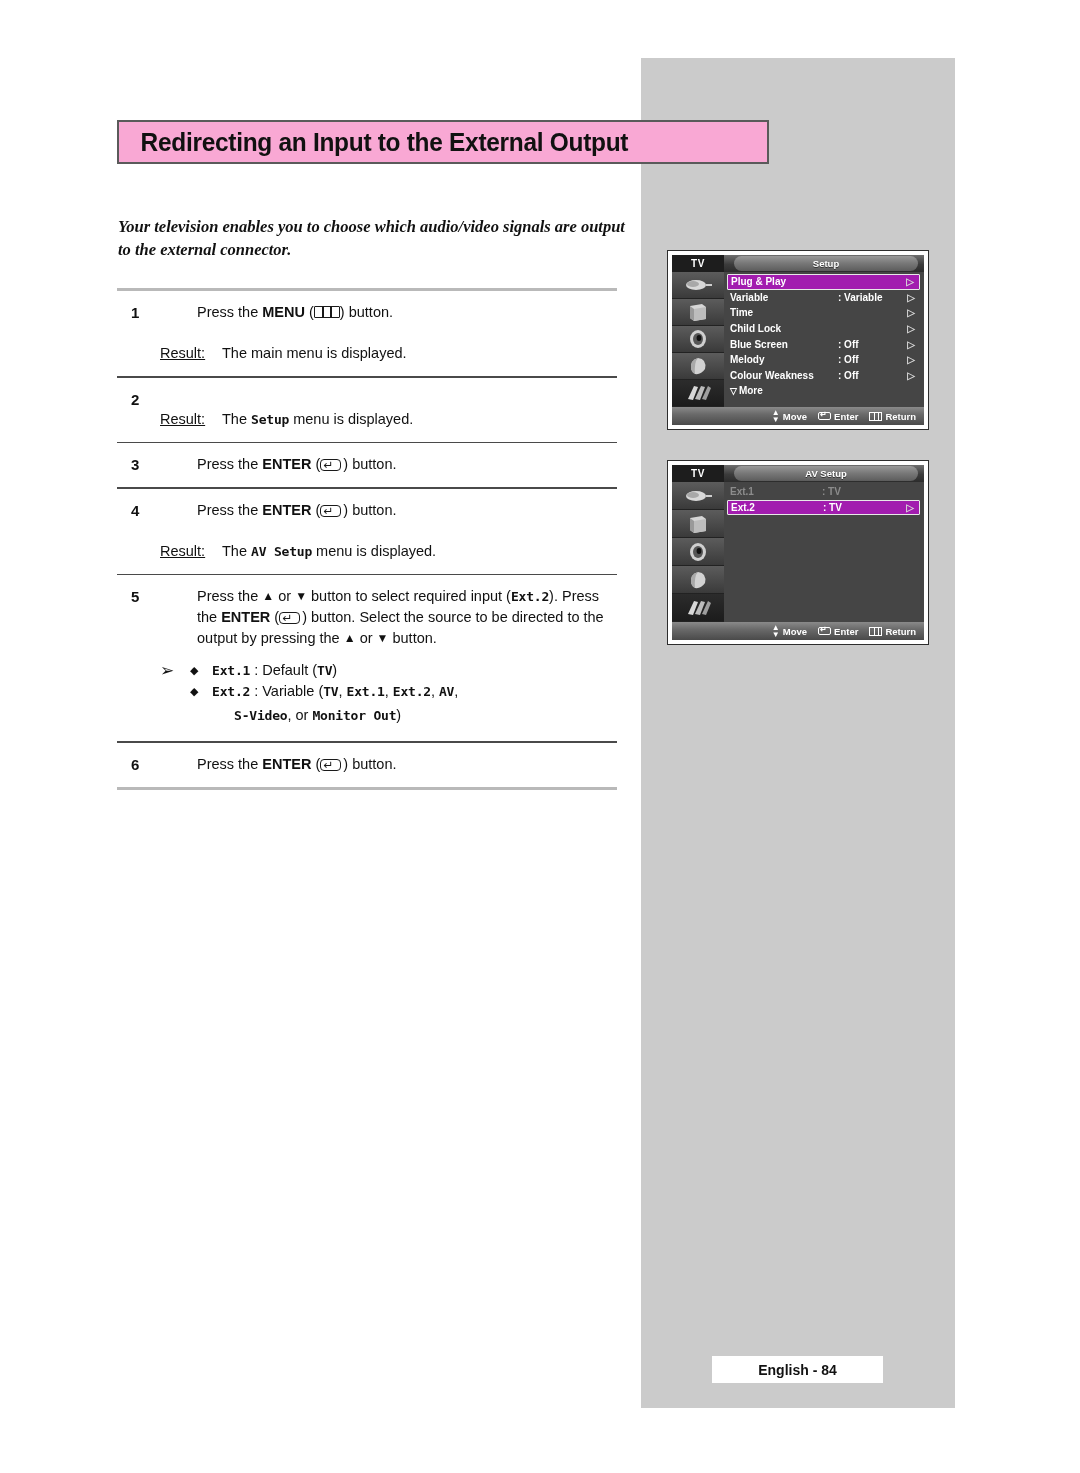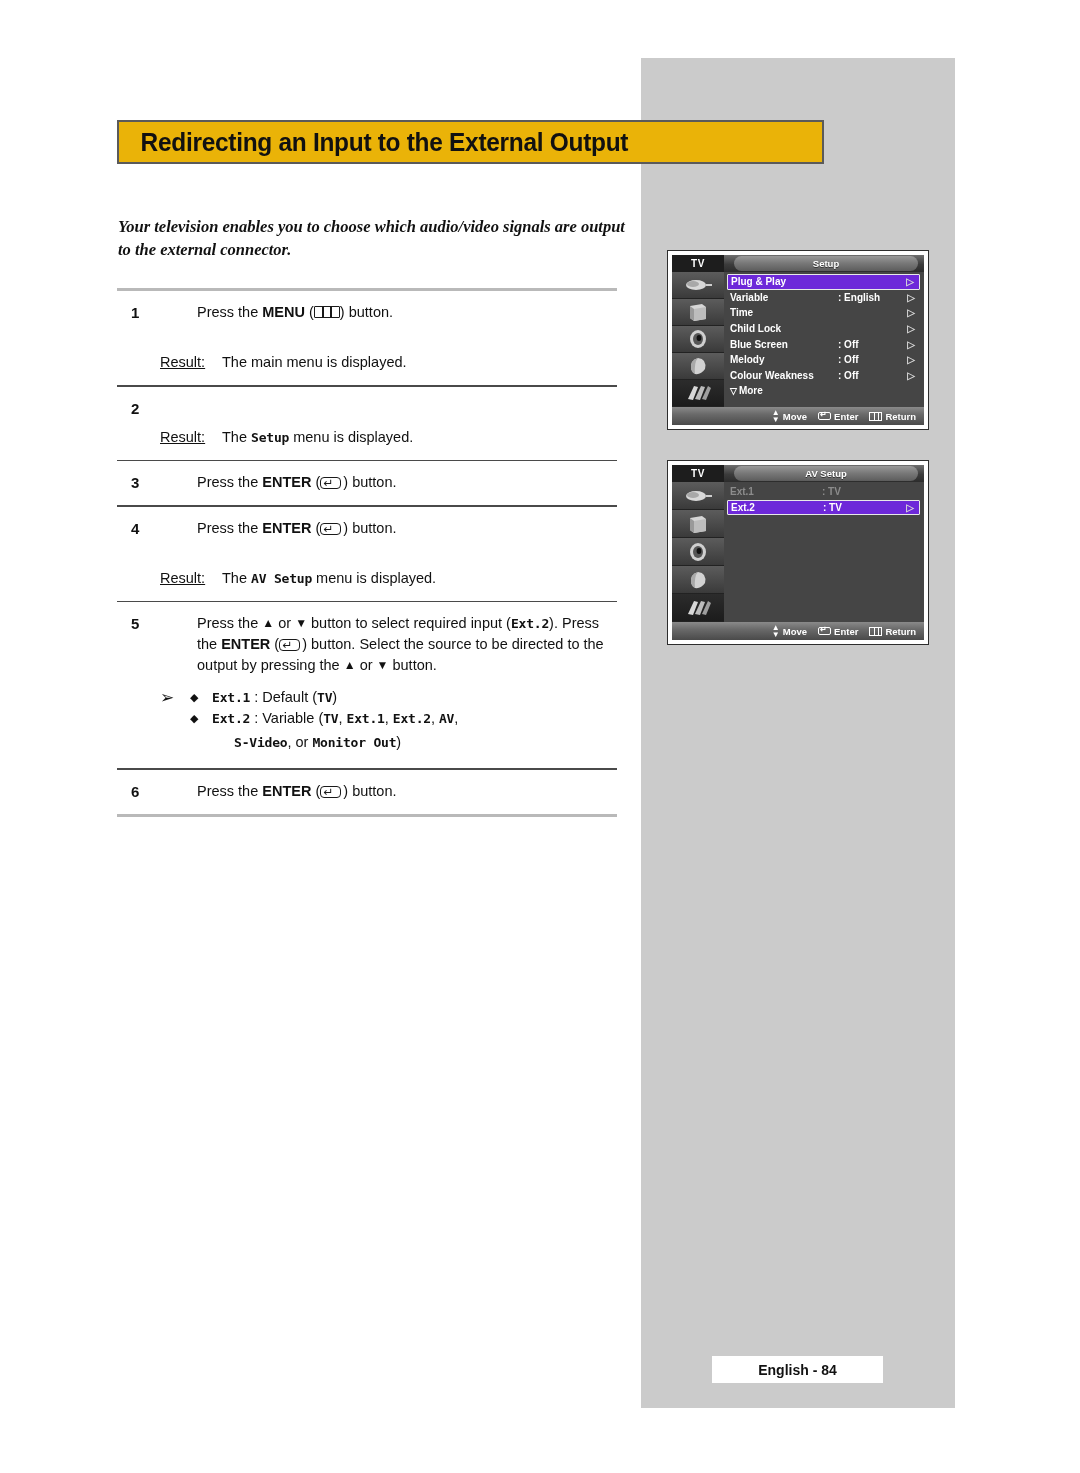--- a/index.html
+++ b/index.html
@@ -23,23 +23,23 @@
     width: 314px;
     height: 1350px;
     background: #cbcbcb;
   }
 
   
   #page-title-box {
     position: absolute;
     left: 117px;
     top: 120px;
-    width: 707px;
+    width: 652px;
     height: 44px;
-    background: #eab308;
+    background: #f9a8d4;
     border: 2px solid #5a5a5a;
     box-sizing: border-box;
     display: flex;
     align-items: center;
     z-index: 4;
   }
   #page-title-box .title-text {
     font-size: 26px;
     font-weight: bold;
     color: #111111;
@@ -102,21 +102,21 @@
     box-sizing: border-box;
     line-height: 21px;
   }
   .step-body {
     flex: 1 1 auto;
     line-height: 21px;
   }
   .step-line { display: block; margin-left: 37px; }
   .result-line {
     display: flex;
-    margin-top: 29px;
+    margin-top: 20px;
   }
   .result-label {
     width: 62px;
     flex: 0 0 62px;
     text-decoration: underline;
   }
   .result-text { flex: 1 1 auto; }
 
   b.kb { font-weight: bold; }
   .mono {
@@ -296,21 +296,21 @@
     align-items: center;
     color: #ffffff;
     font-size: 10px;
     font-weight: bold;
     padding: 0 3px;
     box-sizing: border-box;
     position: relative;
   }
   .osd-row.sel {
     border: 1.2px solid #e8e8e8;
-    background: #6d28d9;
+    background: #a21caf;
     border-radius: 1px;
   }
   .osd-row.dim { color: #8c8c8c; }
   .osd-label { width: 92px; flex: 0 0 92px; white-space: nowrap; }
   .osd-label.wide { width: 108px; flex: 0 0 108px; }
   .osd-value { flex: 1 1 auto; white-space: nowrap; }
   .osd-chev {
     margin-left: auto;
     font-size: 10px;
     color: #d8d8d8;
@@ -537,21 +537,21 @@
     </div>
 
     <div class="osd-list">
       <div class="osd-row sel">
         <span class="osd-label wide">Plug &amp; Play</span>
         <span class="osd-value"></span>
         <span class="osd-chev">▷</span>
       </div>
       <div class="osd-row">
         <span class="osd-label wide">Variable</span>
-        <span class="osd-value">: English</span>
+        <span class="osd-value">: Variable</span>
         <span class="osd-chev">▷</span>
       </div>
       <div class="osd-row">
         <span class="osd-label wide">Time</span>
         <span class="osd-value"></span>
         <span class="osd-chev">▷</span>
       </div>
       <div class="osd-row">
         <span class="osd-label wide">Child Lock</span>
         <span class="osd-value"></span>

